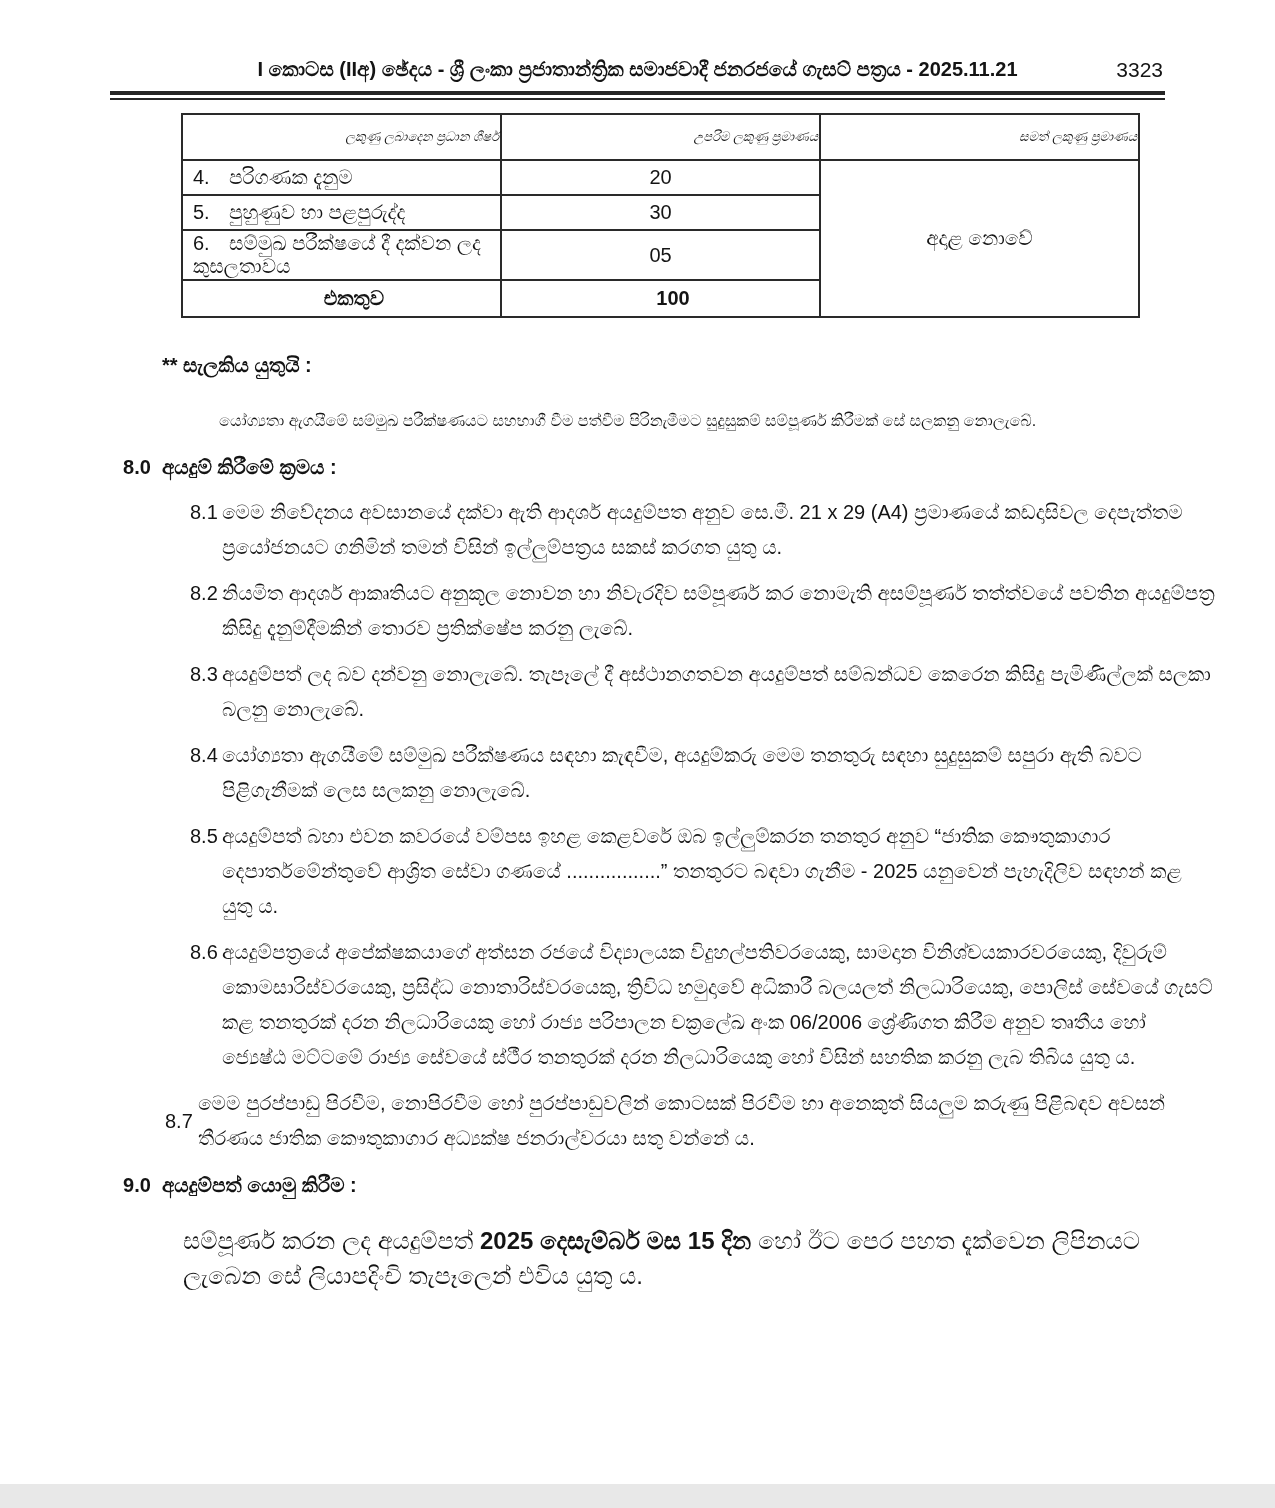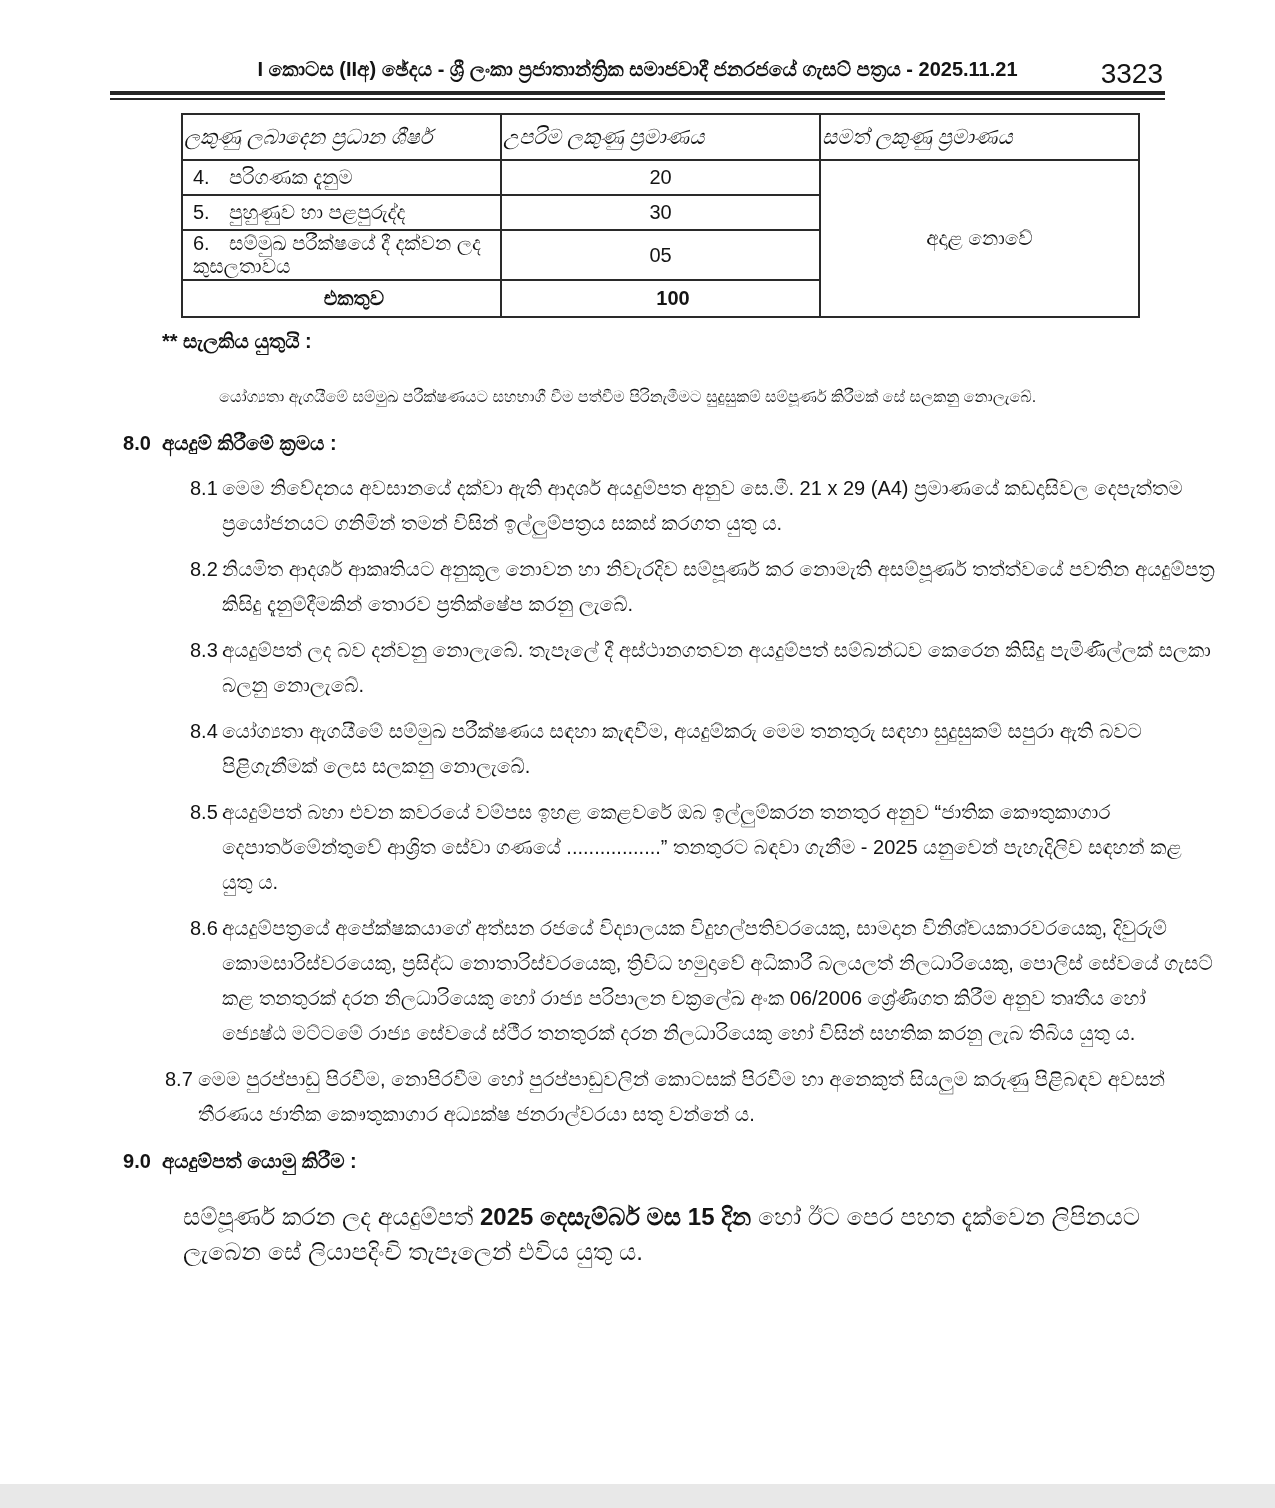--- a/index.html
+++ b/index.html
@@ -19,53 +19,53 @@
     text-align: center;
     font-weight: bold;
     font-size: 20px;
     margin: 0 150px;
     line-height: 26px;
   }
   .gz-pagenum {
     position: absolute;
     top: 58px;
     right: 112px;
-    font-size: 28px;
+    font-size: 21px;
     font-weight: normal;
   }
   .double-rule {
     margin: 9px 110px 0 110px;
     height: 3px;
     border-top: 4px solid #242424;
     border-bottom: 2px solid #242424;
   }
   
   table.marks {
     border-collapse: collapse;
     margin: 13px 0 0 181px;
     width: 959px;
     font-size: 20px;
     table-layout: fixed;
   }
   table.marks th, table.marks td { border: 2px solid #2a2a2a; }
   table.marks th {
     font-style: italic;
     font-weight: normal;
-    text-align: left;
+    text-align: right;
     height: 42px;
-    font-size: 21px;
+    font-size: 13px;
   }
   td.c1 { width: 477px; height: 31px; padding-left: 10px; }
   td.c2 { width: 245px; text-align: center; }
   td.c3 { width: 233px; text-align: center; vertical-align: middle; }
   .row-no { display: inline-block; width: 36px; }
   tr.total-row td { height: 33px; font-weight: bold; text-align: center; padding-left: 26px; }
   
   .note-heading {
-    margin: 12px 0 0 162px;
+    margin: 36px 0 0 162px;
     font-weight: bold;
     font-size: 20px;
   }
   .note-body {
     margin: 26px 112px 0 219px;
     font-size: 16px;
     line-height: 35px;
   }
   .sec-heading {
     display: flex;
@@ -76,21 +76,21 @@
   .sec-heading .sec-no { width: 50px; flex-shrink: 0; text-align: center; }
   .item {
     display: flex;
     margin: 11px 60px 0 190px;
     font-size: 20px;
     line-height: 35px;
   }
   .item.first { margin-top: 16px; }
   .item .no { width: 32px; flex-shrink: 0; }
   .item .body { flex: 1; }
-  .item.outdent { margin-left: 165px; }
+  .item.outdent { margin-left: 165px; align-items: center; }
   .item.outdent .no { width: 33px; }
   .submit-para {
     margin: 26px 108px 0 183px;
     font-size: 24px;
     line-height: 35px;
   }
   .submit-para b { font-weight: bold; }
   .address {
     margin: 22px 0 0 208px;
     font-size: 20px;

